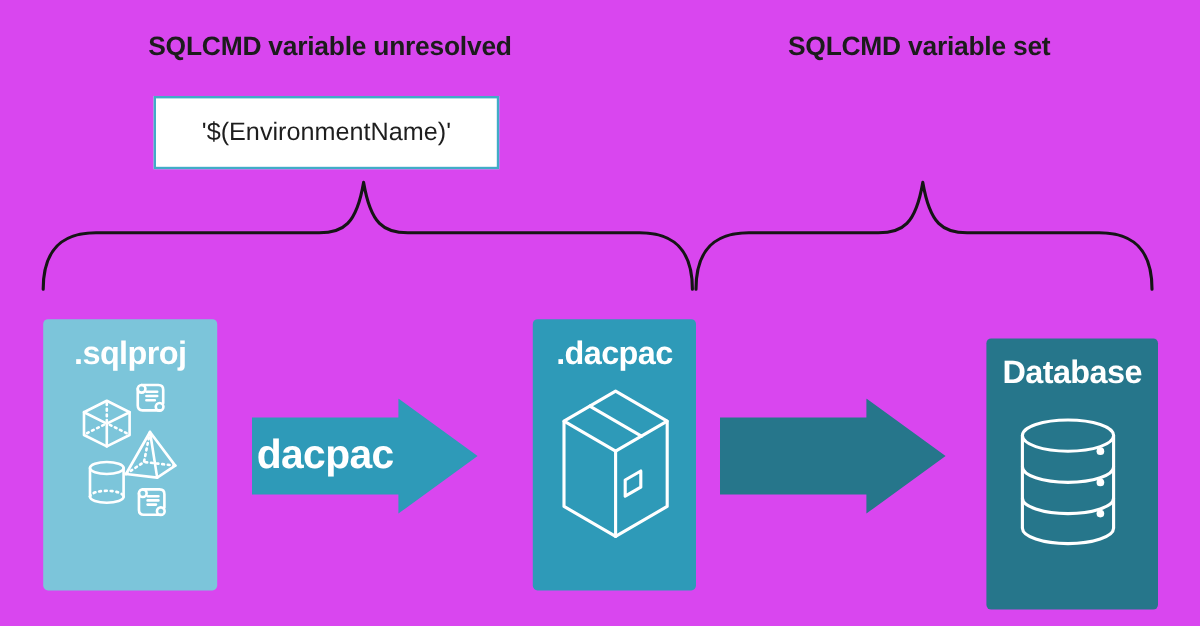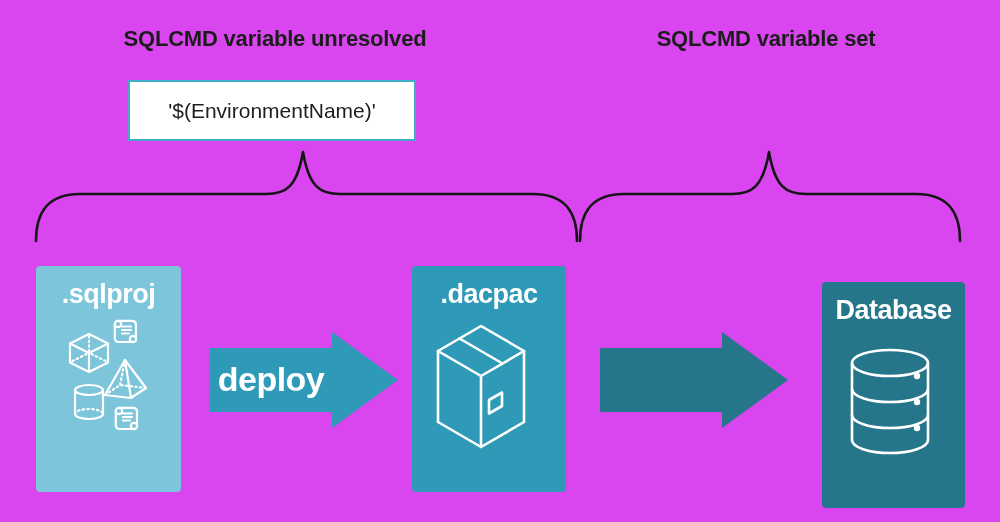--- a/index.html
+++ b/index.html
@@ -24,21 +24,21 @@
     font-family:Liberation Sans, sans-serif;font-size:21px;color:#1e1e1e;
     white-space:pre;
   }
   .braces{position:absolute;left:0;top:0;pointer-events:none;}
   .brace{fill:none;stroke:#151515;stroke-width:2.6;stroke-linecap:round;stroke-linejoin:round;}
   .card{
     position:absolute;top:266px;height:226px;border-radius:4px;
     box-sizing:border-box;text-align:center;
   }
   .card-sqlproj{left:36px;width:145px;background:var(--c-light_teal);}
-  .card-dacpac{left:412px;width:154px;background:var(--c-mid_teal);}
+  .card-dacpac{left:444px;width:136px;background:var(--c-mid_teal);}
   .card-database{left:822px;width:143px;background:var(--c-dark_teal);margin-top:16px;}
   .card-title{
     margin-top:13px;font-size:27px;font-weight:bold;color:#ffffff;letter-spacing:-0.5px;
   }
   .card-icon{position:absolute;left:0;top:48px;}
   .icon-line{fill:none;stroke:#ffffff;stroke-width:2.2;stroke-linecap:round;stroke-linejoin:round;}
   .icon-line-thick{fill:none;stroke:#ffffff;stroke-width:2.6;stroke-linecap:round;stroke-linejoin:round;}
   .icon-dashed{stroke-dasharray:1.5 3.2;}
   .icon-dot{fill:#ffffff;stroke:none;}
   .arrow-svg{position:absolute;top:332px;}
@@ -105,21 +105,21 @@
         <path d="M39 76 V100 M67 76 V100"></path>
         <path d="M39 100 A14 5 0 0 0 67 100"></path>
         <path class="icon-dashed" d="M39 100 A14 5 0 0 1 67 100"></path>
       </g>
     </svg>
   </div>
 
   <svg class="arrow-svg arrow-build-svg" width="190" height="97" viewBox="0 0 190 97">
     <polygon class="arrow-build-shape" points="0,16 122,16 122,0 188,48 122,96 122,80 0,80"></polygon>
   </svg>
-  <div class="arrow-label arrow-label-build">deploy</div>
+  <div class="arrow-label arrow-label-build">dacpac</div>
 
   <div class="card card-dacpac">
     <div class="card-title">.dacpac</div>
     <svg class="card-icon" width="138" height="180" viewBox="0 0 138 180">
       <g class="icon-line-thick">
         <path d="M69 12 L112 37 L69 62 L26 37 Z"></path>
         <path d="M26 37 V108 L69 133 L112 108 V37"></path>
         <path d="M69 62 V133"></path>
         <path d="M47.5 24.5 L90.5 49.5"></path>
         <path d="M77 86 L90 78.5 V92 L77 99.5 Z"></path>

